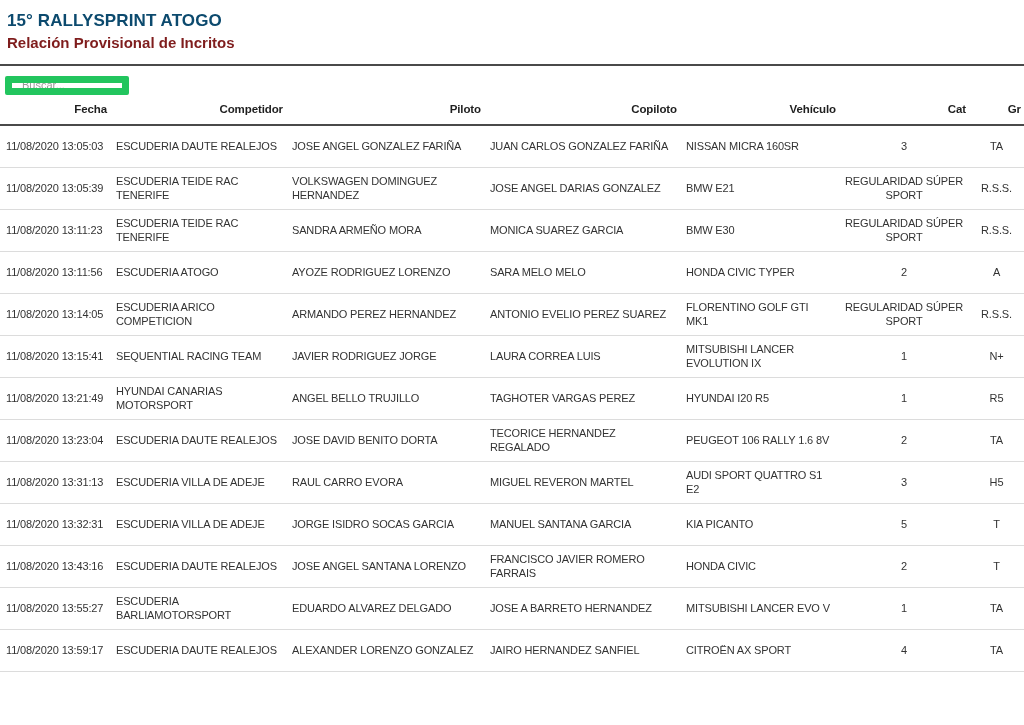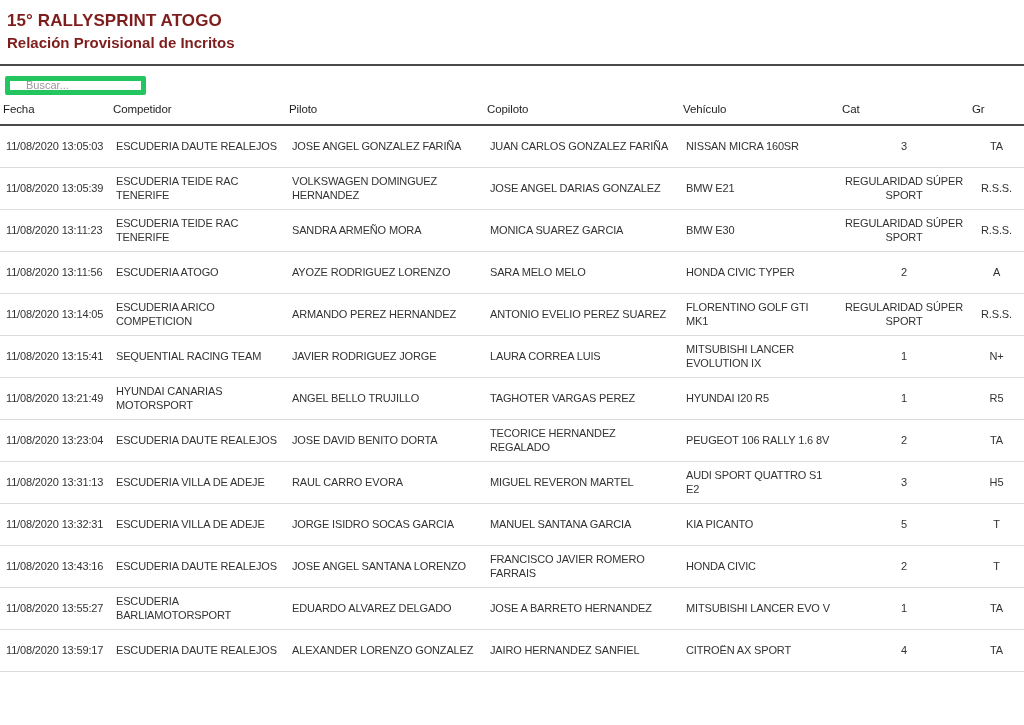--- a/index.html
+++ b/index.html
@@ -4,50 +4,50 @@
 <style>
   * { margin: 0; padding: 0; box-sizing: border-box; }
   html, body {
     width: 1024px; height: 725px;
     overflow: hidden;
     background: #ffffff;
     font-family: "Liberation Sans", sans-serif;
   }
   .page-header { padding: 11px 8px 0 7px; }
   .page-title {
-    font-size: 17px; font-weight: bold; color: #7f1d1d;
+    font-size: 17px; font-weight: bold; color: #0c4a6e;
     line-height: 20px; letter-spacing: 0.1px;
   }
   .page-subtitle {
     font-size: 15px; font-weight: bold; color: #7f1d1d;
     line-height: 19px; margin-top: 2px;
   }
   .top-divider {
     margin-top: 12px;
     border: 0; border-top: 2px solid #4a4a4a;
     height: 0; width: 100%;
   }
   .toolbar { padding: 9px 0 0 5px; height: 28px; }
   .search-input {
-    width: 141px; height: 19px;
-    border: 5px solid #22c55e; border-radius: 2px;
-    padding: 2px 16px;
+    width: 124px; height: 19px;
+    border: 7px solid #22c55e; border-radius: 2px;
+    padding: 2px 10px;
     font-size: 11px; color: #444;
     font-family: "Liberation Sans", sans-serif;
     outline: none;
   }
   .search-input::placeholder { color: #999; }
   table.entries {
     width: 1024px;
     border-collapse: collapse;
     table-layout: fixed;
   }
   table.entries th {
-    font-size: 11.5px; font-weight: normal; color: #1f1f1f;
-    text-align: left;
+    font-size: 11.5px; font-weight: bold; color: #1f1f1f;
+    text-align: right;
     padding: 9px 3px;
     border-bottom: 2px solid #4a4a4a;
     letter-spacing: -0.1px;
   }
   table.entries td {
     font-size: 11px; color: #333;
     letter-spacing: -0.15px;
     line-height: 1.3;
     height: 42px;
     padding: 2px 6px;

